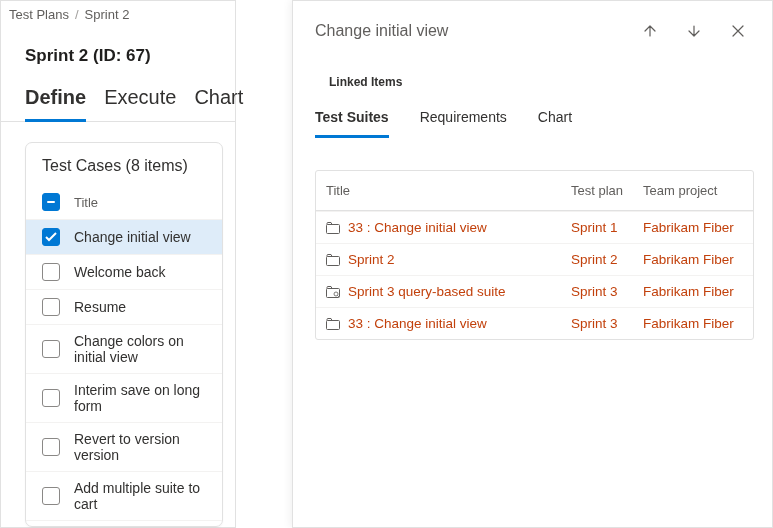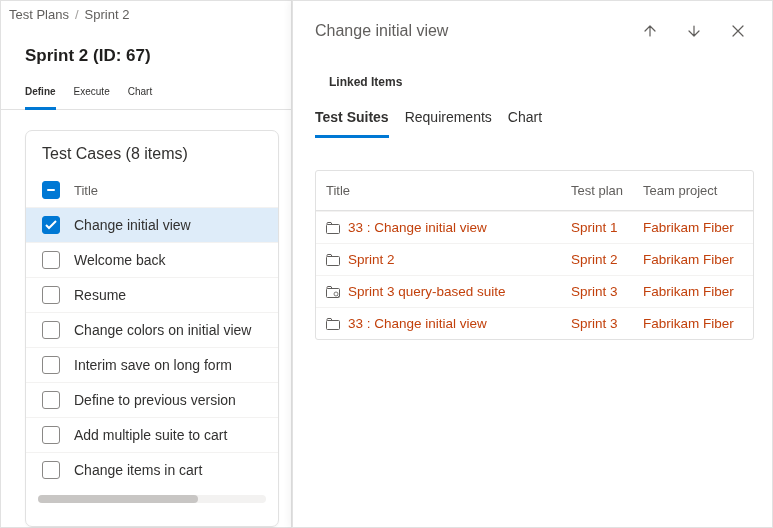--- a/index.html
+++ b/index.html
@@ -7,21 +7,21 @@
     font-family: "Segoe UI", -apple-system, sans-serif;
     font-size: 14px;
     color: #323130;
     background: #fff;
     width: 773px;
     height: 528px;
     overflow: hidden;
     position: relative;
   }
   .main-pane {
-    width: 292px;
+    width: 236px;
     height: 528px;
     border: 1px solid #e1e1e1;
     background: #fff;
     position: absolute;
     left: 0; top: 0;
     display: flex;
     flex-direction: column;
   }
   .breadcrumb {
     padding: 6px 8px;
@@ -39,21 +39,21 @@
     color: #201f1e;
   }
   .view-tabs {
     display: flex;
     gap: 18px;
     padding: 6px 24px 0 24px;
     border-bottom: 1px solid #e1e1e1;
   }
   .view-tab {
     padding: 6px 0 10px 0;
-    font-size: 10px;
+    font-size: 20px;
     color: #323130;
     cursor: pointer;
     border-bottom: 3px solid transparent;
     margin-bottom: -1px;
     text-align: right;
   }
   .view-tab.selected {
     font-weight: 600;
     border-bottom-color: #0078d4;
   }
@@ -138,21 +138,21 @@
     cursor: pointer; color: #605e5c;
     border-radius: 2px;
   }
   .section-title {
     font-size: 12px;
     font-weight: 600;
     padding: 22px 22px 10px 36px;
   }
   .panel-tabs {
     display: flex;
-    gap: 16px;
+    gap: 31px;
     padding: 4px 22px 0 22px;
   }
   .panel-tab {
     padding: 6px 0 10px 0;
     border-bottom: 3px solid transparent;
     cursor: pointer;
     font-size: 14px;
   }
   .panel-tab.selected { border-bottom-color: #0078d4; font-weight: 600; }
   .panel-table {
@@ -218,21 +218,21 @@
     <div class="list-row">
       <div class="checkbox"></div>
       <div>Change colors on initial view</div>
     </div>
     <div class="list-row">
       <div class="checkbox"></div>
       <div>Interim save on long form</div>
     </div>
     <div class="list-row">
       <div class="checkbox"></div>
-      <div>Define to previous version</div>
+      <div>Revert to version version</div>
     </div>
     <div class="list-row">
       <div class="checkbox"></div>
       <div>Add multiple suite to cart</div>
     </div>
     <div class="list-row">
       <div class="checkbox"></div>
       <div>Change items in cart</div>
     </div>
 

